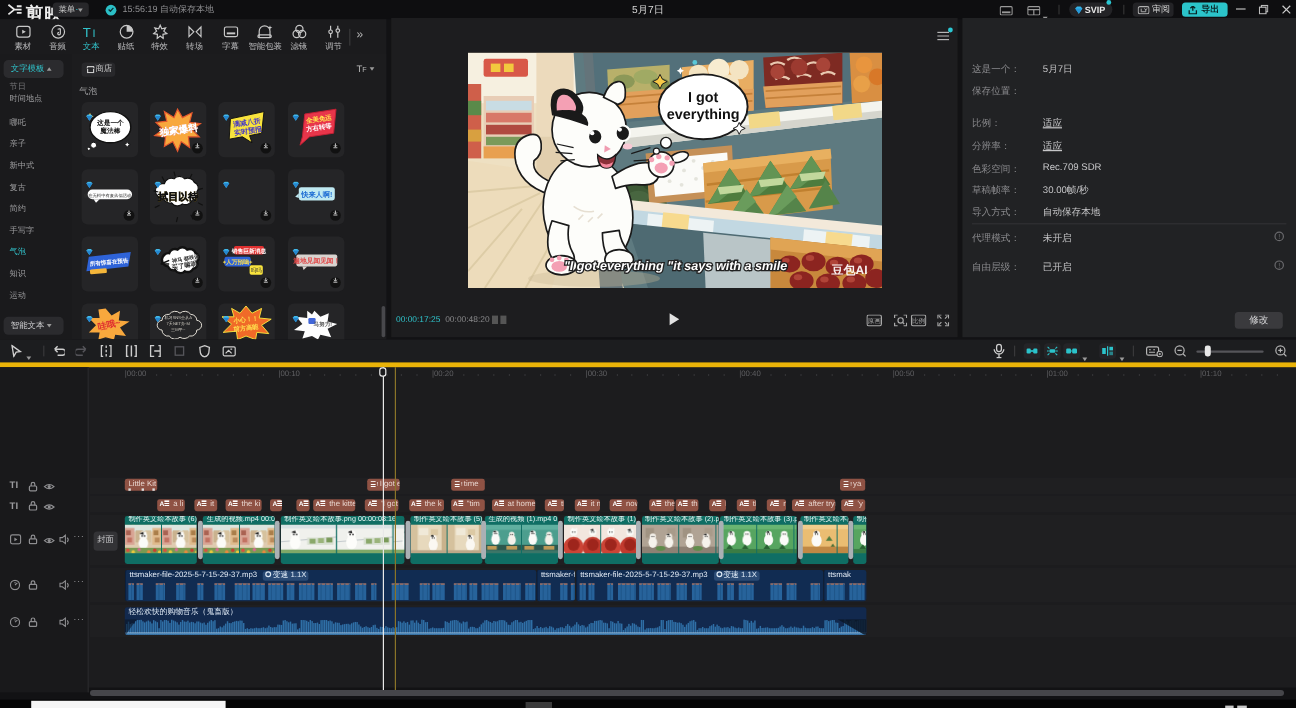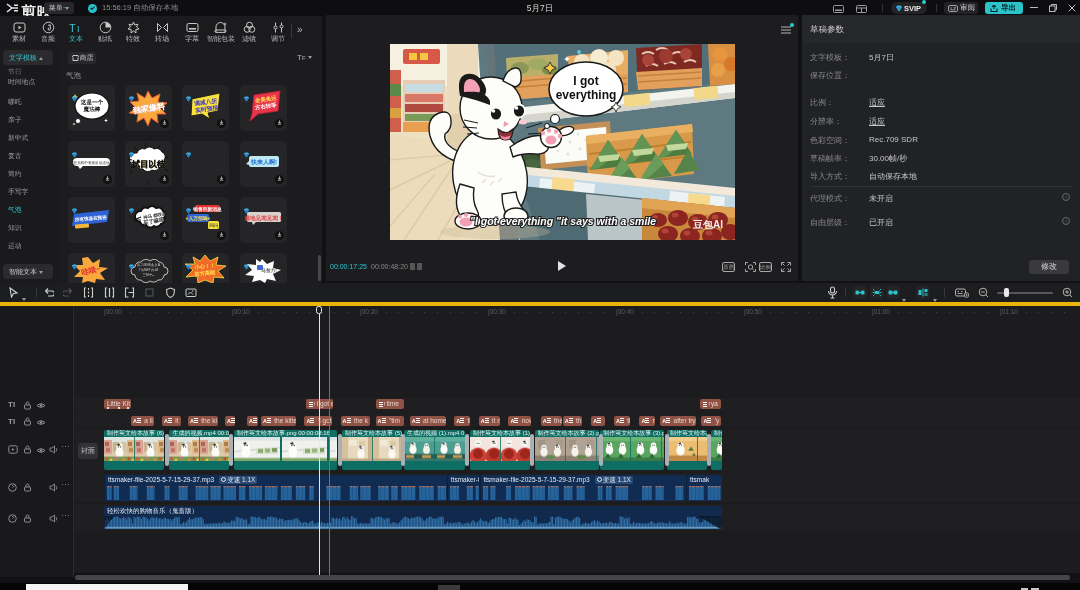--- a/index.html
+++ b/index.html
@@ -776,22 +776,21 @@
       <svg class="abs" style="left:433px;top:7px" width="13" height="10" viewBox="0 0 13 10">
           <rect x="0.5" y="0.5" width="12" height="9" rx="1.5" stroke="#a8a8a8" fill="none"></rect>
           <text x="6.5" y="7.2" font-size="5.5" fill="#a8a8a8" text-anchor="middle">比例</text>
         </svg>
       <svg class="abs" style="left:455px;top:7px" width="10" height="10" viewBox="0 0 10 10">
           <path d="M3.5 0.5 L0.5 0.5 L0.5 3.5 M6.5 0.5 L9.5 0.5 L9.5 3.5 M9.5 6.5 L9.5 9.5 L6.5 9.5 M0.5 6.5 L0.5 9.5 L3.5 9.5 M3.5 3.5 L1.5 1.5 M6.5 3.5 L8.5 1.5 M6.5 6.5 L8.5 8.5 M3.5 6.5 L1.5 8.5" stroke="#a8a8a8" fill="none"></path>
         </svg>
     </div>
   </div>
   <div id="rightpanel">
-    <div id="rphead">草稿参数</div>
-    <div class="fl" style="top:37px">文字模板：</div>
+    <div class="fl" style="top:37px">这是一个：</div>
       <div class="fv" style="top:37px">5月7日</div>
     <div class="fl" style="top:55px">保存位置：</div>
     <div class="fl" style="top:82px">比例：</div>
       <div class="fv" style="top:82px;text-decoration:underline">适应</div>
     <div class="fl" style="top:101px">分辨率：</div>
       <div class="fv" style="top:101px;text-decoration:underline">适应</div>
     <div class="fl" style="top:119.5px">色彩空间：</div>
       <div class="fv" style="top:119.5px">Rec.709 SDR</div>
     <div class="fl" style="top:138px">草稿帧率：</div>
       <div class="fv" style="top:138px">30.00帧/秒</div>

